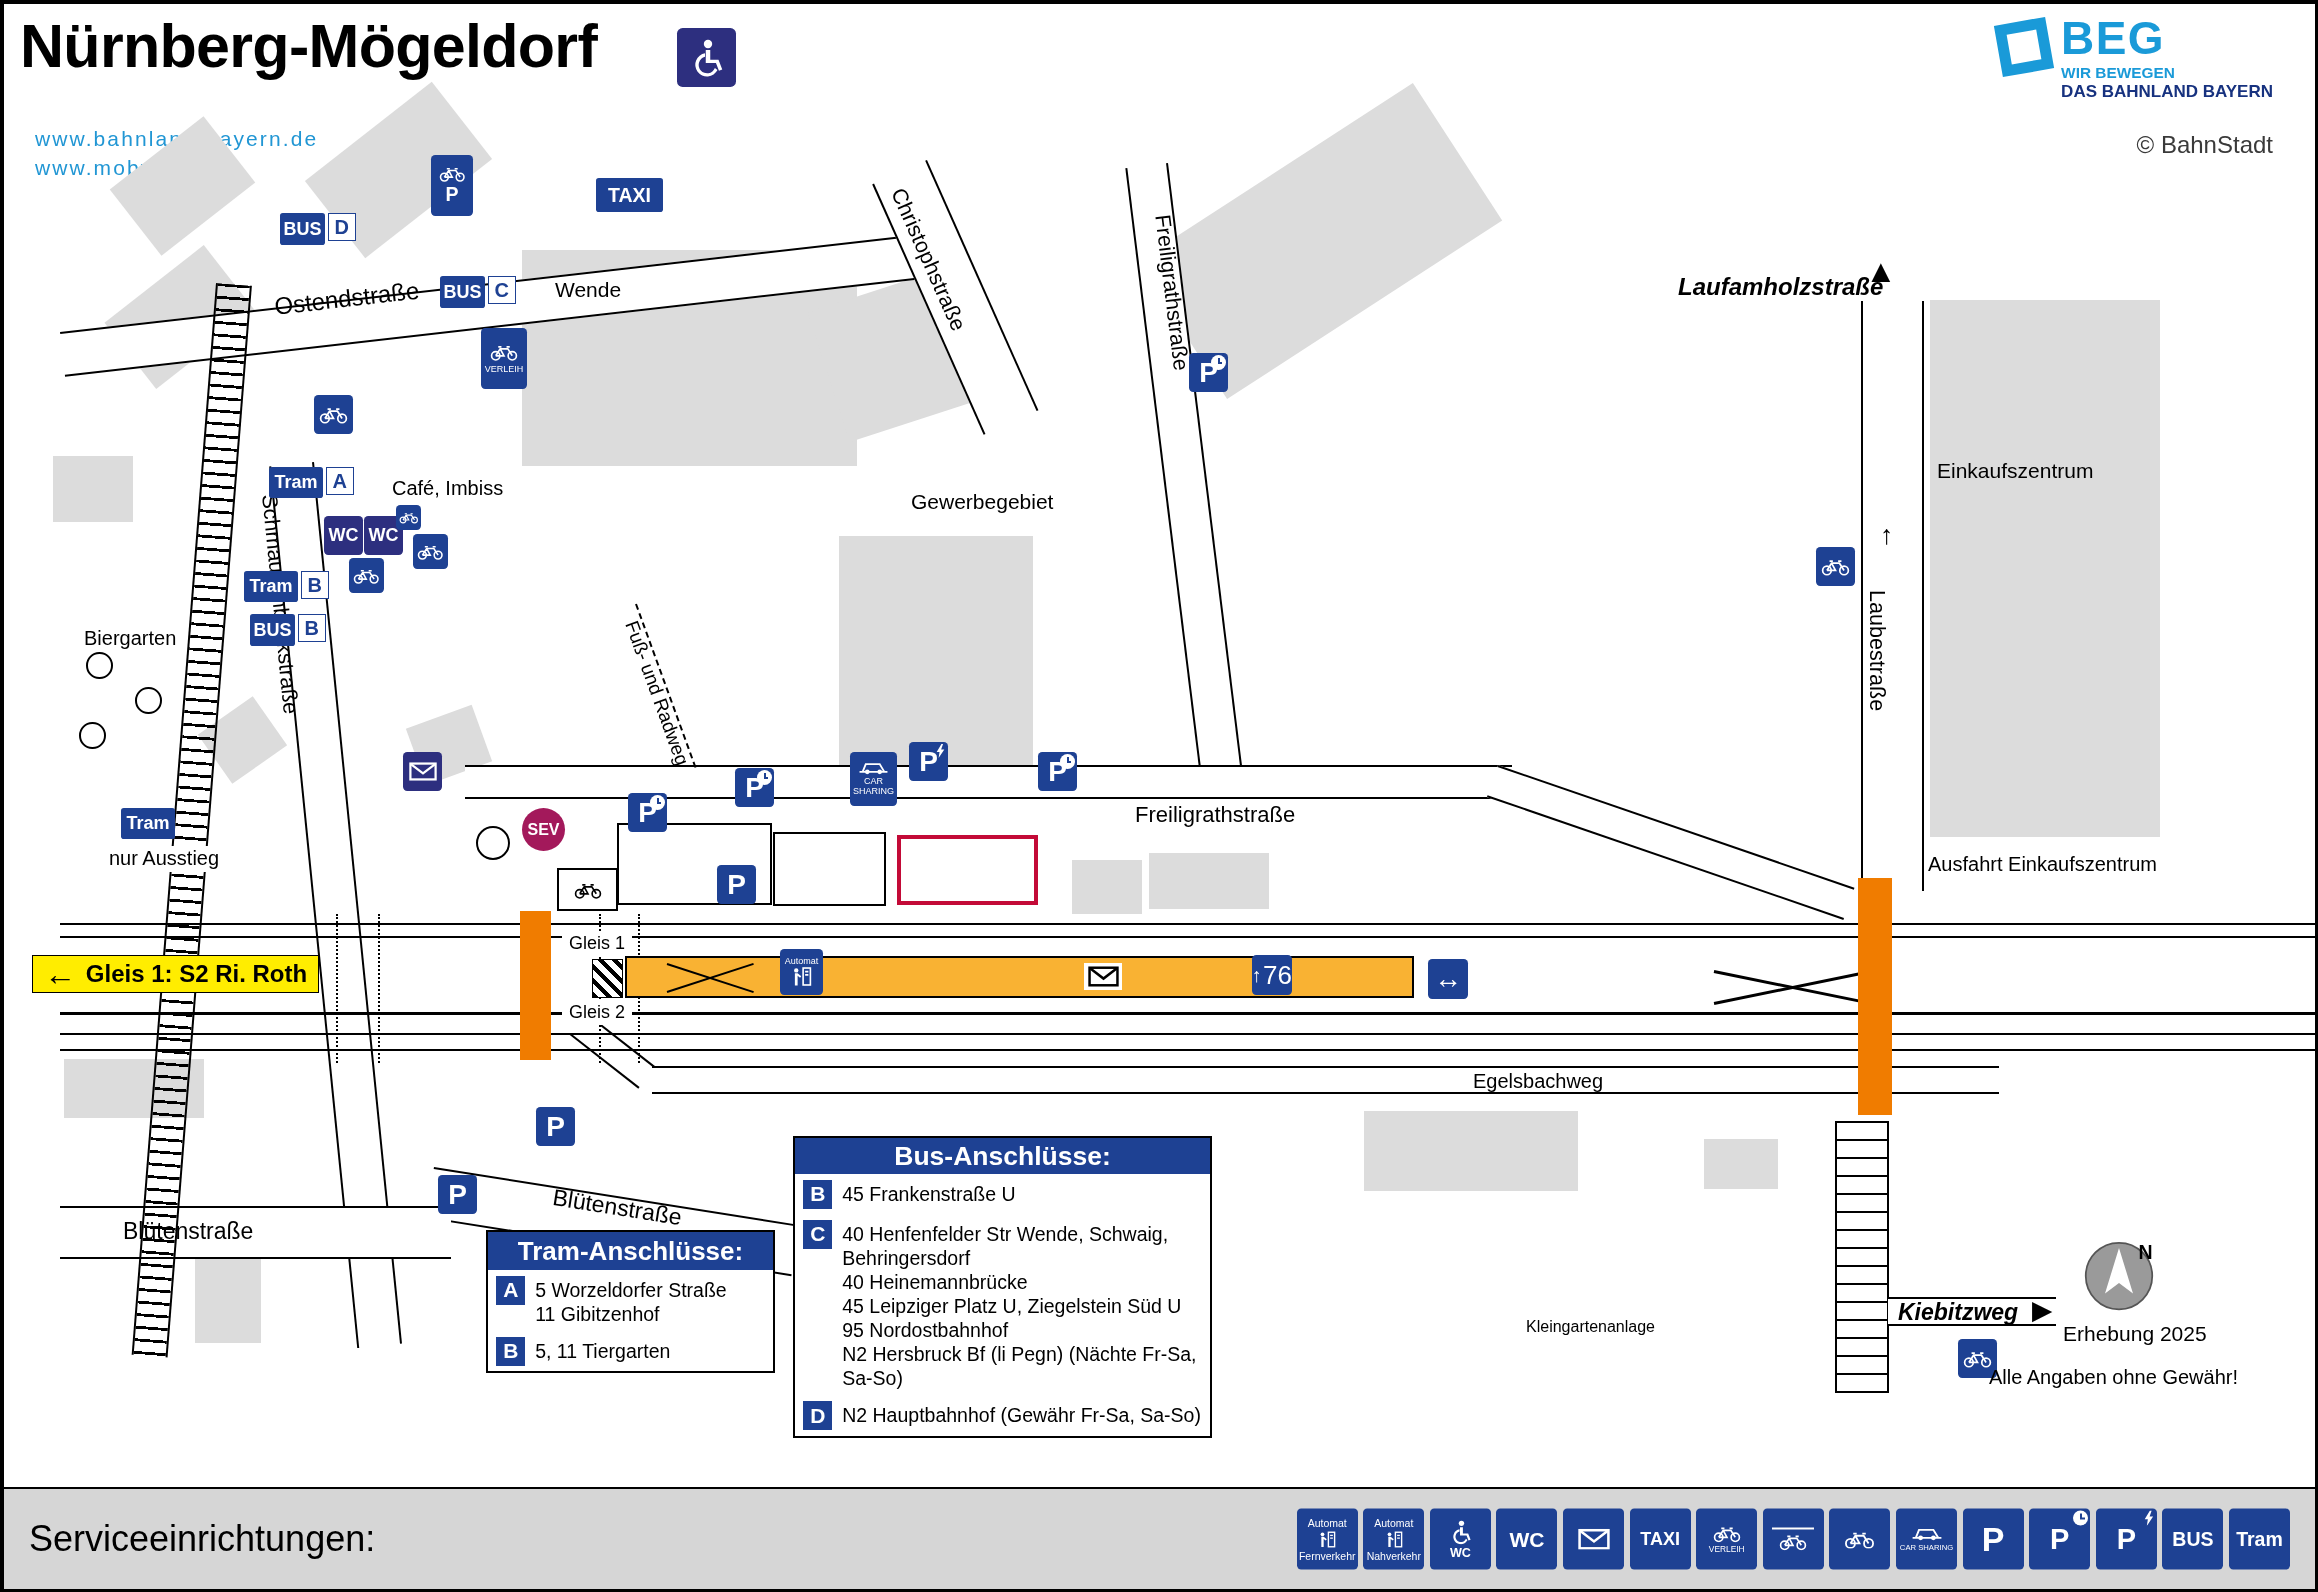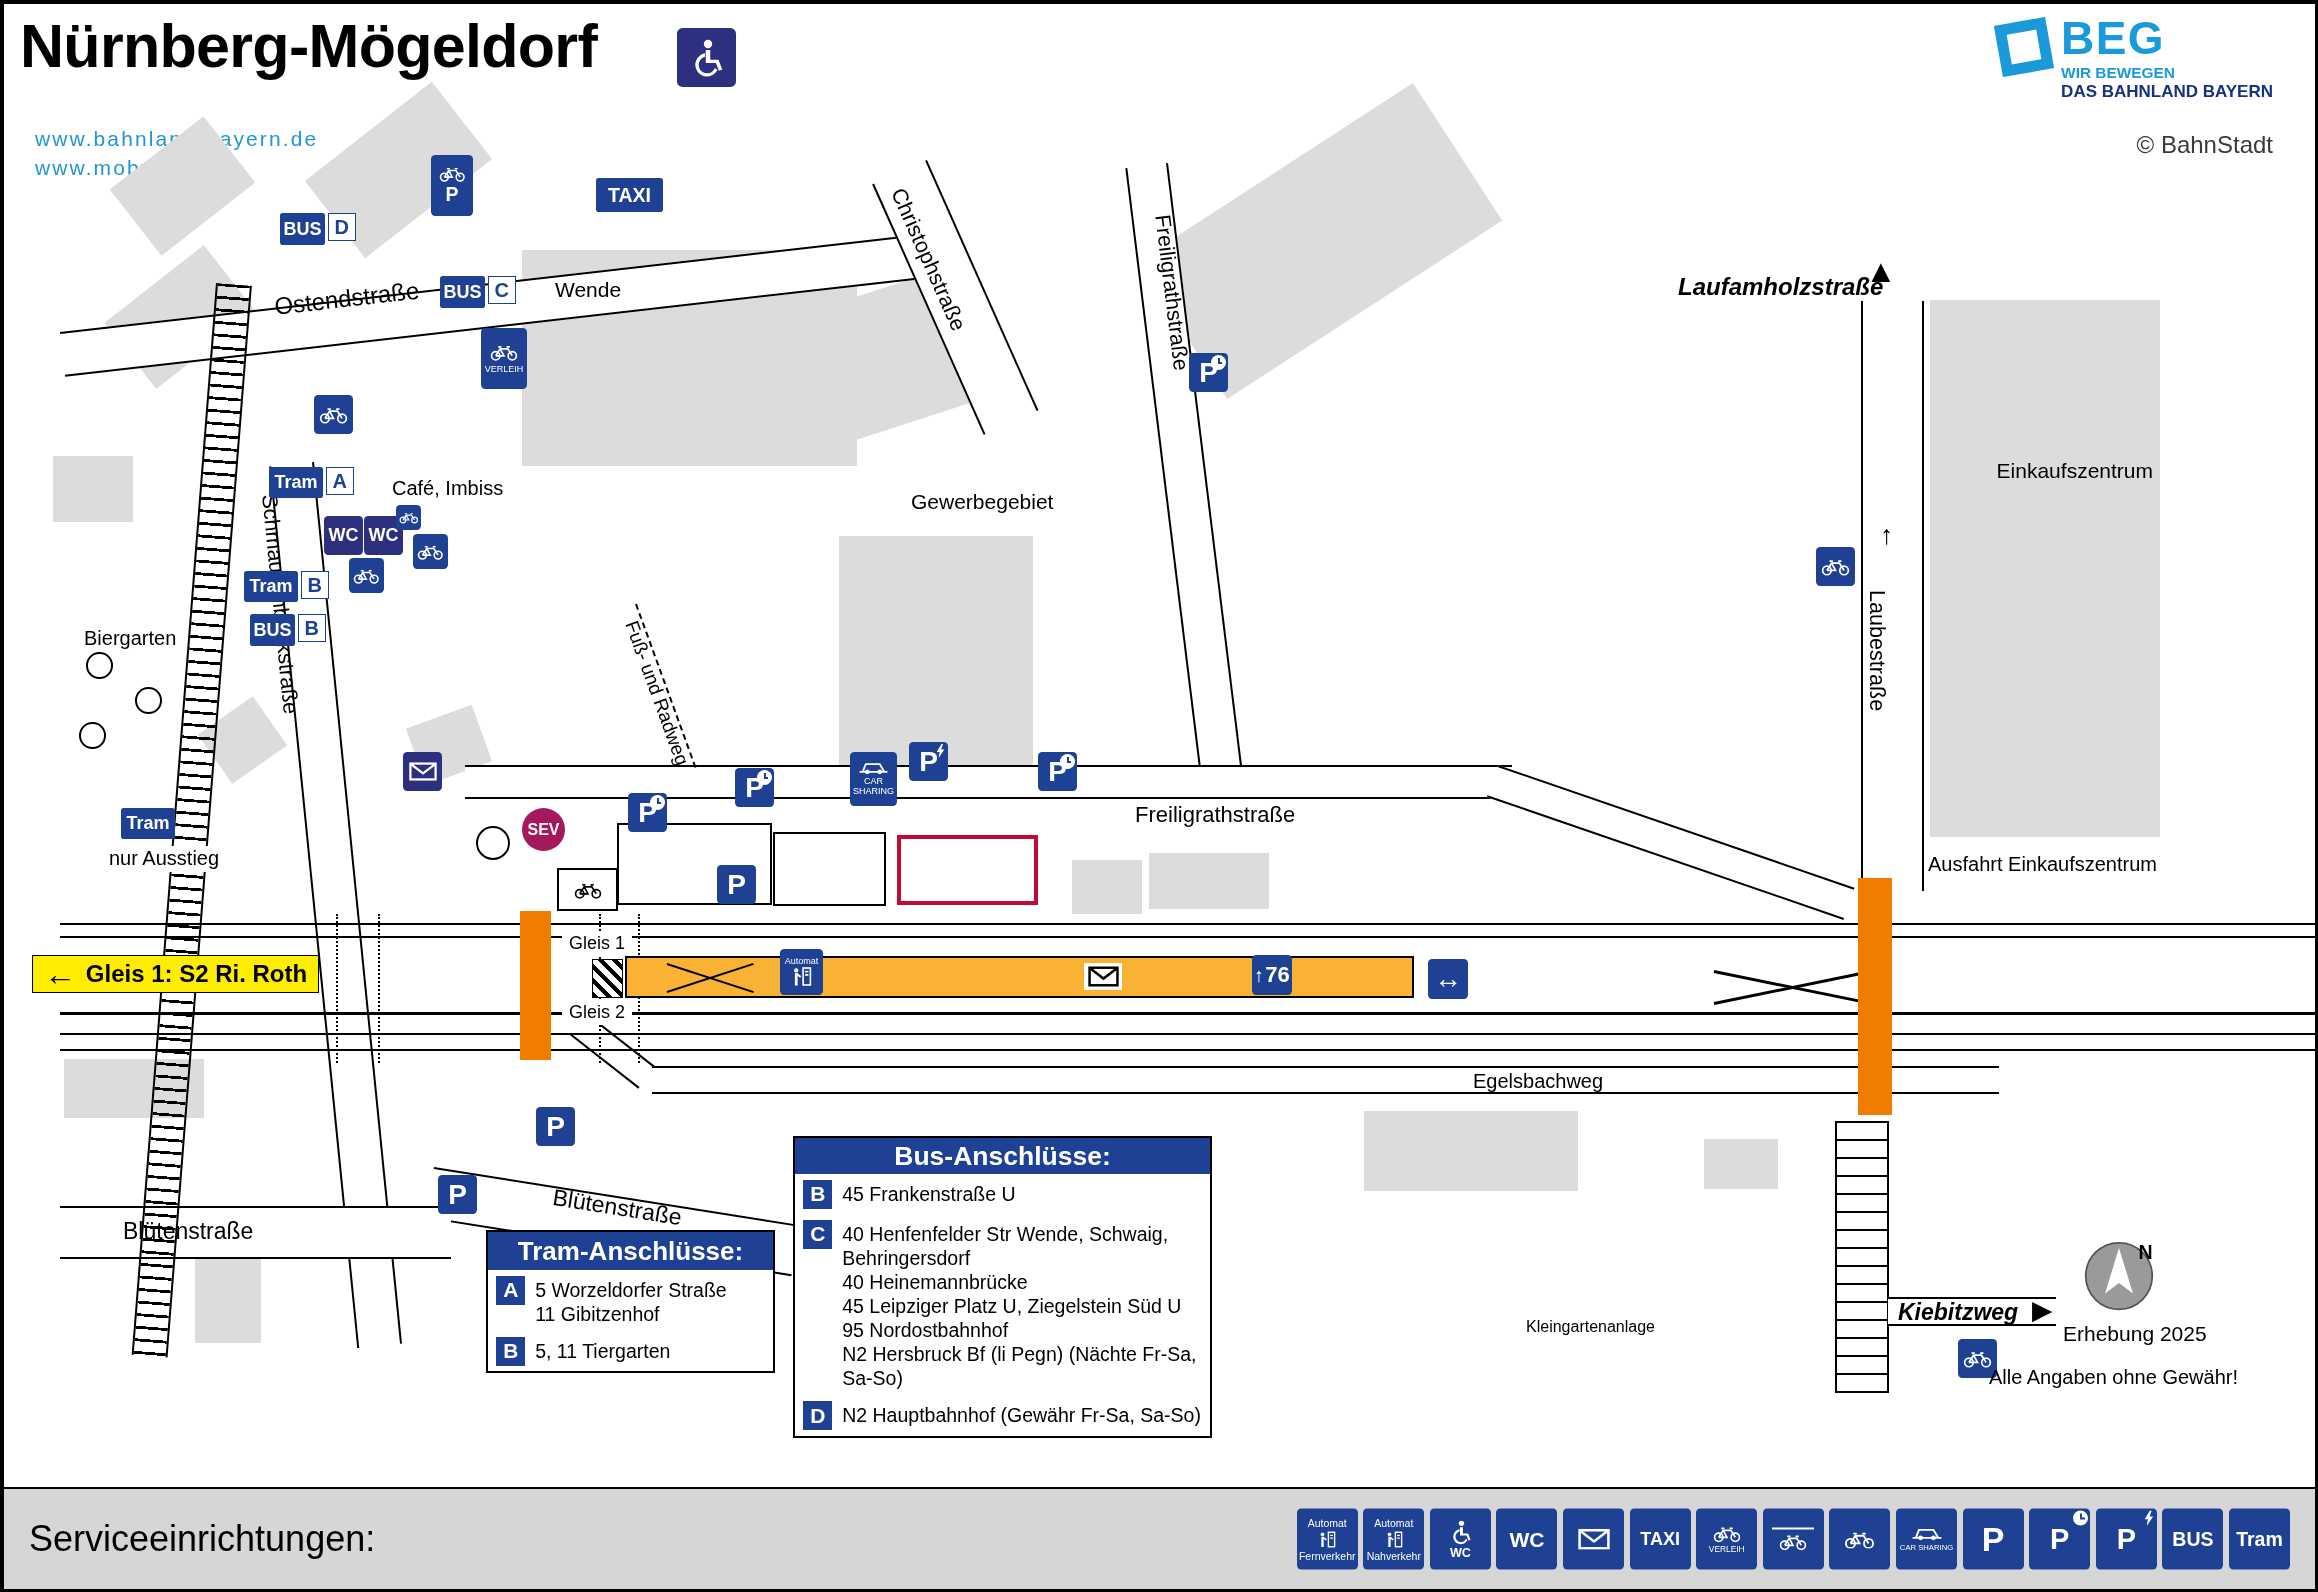--- a/index.html
+++ b/index.html
@@ -201,21 +201,21 @@
         <use href="#sym-automat"></use>
       </svg>
   </div>
   <div class="abs" style="left:1080px;top:959px;width:38px;height:26.5px;background:#fff;display:flex;align-items:center;justify-content:center;color:#000">
     <svg viewBox="0 0 30 20" width="31" height="21">
         <use href="#sym-envelope"></use>
       </svg>
   </div>
   <div class="ic" style="left:1248px;top:951px;width:40px;height:40px;flex-direction:row;gap:1.4px">
     <span style="font-size:19.5px">↑</span>
-    <span style="font-size:22px;font-weight:bold">76</span>
+    <span style="font-size:26px;font-weight:normal">76</span>
   </div>
   <div class="ic" style="left:1424px;top:955px;width:40px;height:40px">
     <span style="font-size:28px;font-weight:bold">↔</span>
   </div>
 
   <div class="ydir" style="left:28px;top:951px">
     <span class="arr">←</span>
     <span>Gleis 1: S2 Ri. Roth</span>
   </div>
 
@@ -238,21 +238,21 @@
   <div class="lbl" style="left:551px;top:1180px;font-size:23px;transform:rotate(9deg)">Blütenstraße</div>
   <div class="lbl" style="left:119px;top:1214px;font-size:23px">Blütenstraße</div>
   <div class="lbl it" style="left:1894px;top:1295px;font-size:23px">Kiebitzweg</div>
   <span class="sym" style="left:2028px;top:1293px;font-size:26.5px">▶</span>
 
   <div class="lbl" style="left:551px;top:274px;font-size:21px">Wende</div>
   <div class="lbl" style="left:388px;top:473px;font-size:20px">Café, Imbiss</div>
   <div class="lbl" style="left:907px;top:486px;font-size:21px">Gewerbegebiet</div>
   <div class="lbl" style="left:80px;top:623px;font-size:20px">Biergarten</div>
   <div class="chip" style="left:98px;top:842px;font-size:20px">nur Ausstieg</div>
-  <div class="lbl" style="left:1933px;top:455px;width:216px;text-align:right;font-size:21px;white-space:normal">Einkaufszentrum</div>
+  <div class="lbl" style="left:1933px;top:455px;width:216px;text-align:left;font-size:21px;white-space:normal">Einkaufszentrum</div>
   <div class="lbl" style="left:1924px;top:849px;font-size:20px">Ausfahrt Einkaufszentrum</div>
   <div class="lbl" style="left:1522px;top:1314px;font-size:16px">Kleingartenanlage</div>
 
   <div class="ic" style="left:427px;top:151px;width:42px;height:61px;gap:1.4px">
     <svg viewBox="0 0 44 28" width="26.5" height="17">
         <use href="#sym-bike"></use>
       </svg>
     <span style="font-weight:bold;font-size:19.5px">P</span>
   </div>
   <div class="sg" style="left:276px;top:209px">

